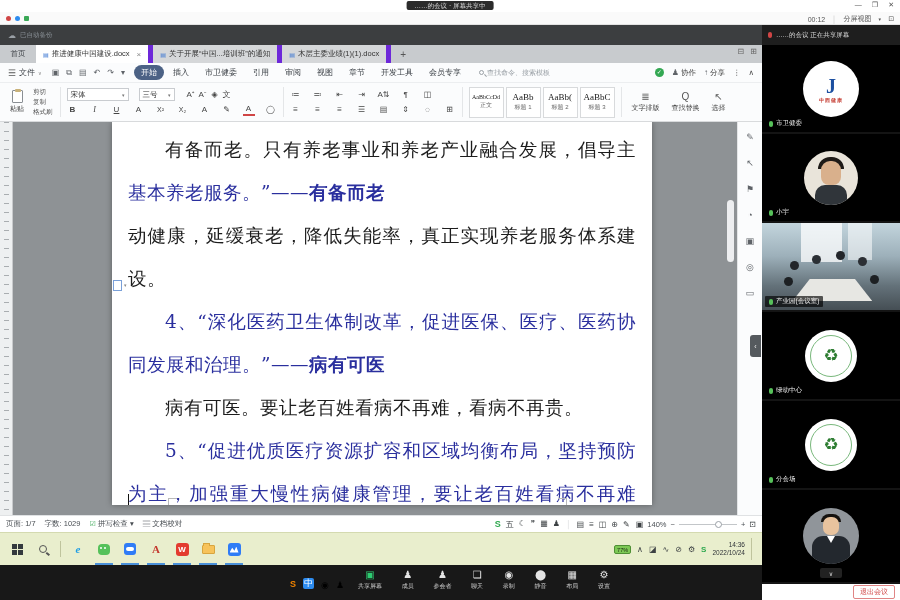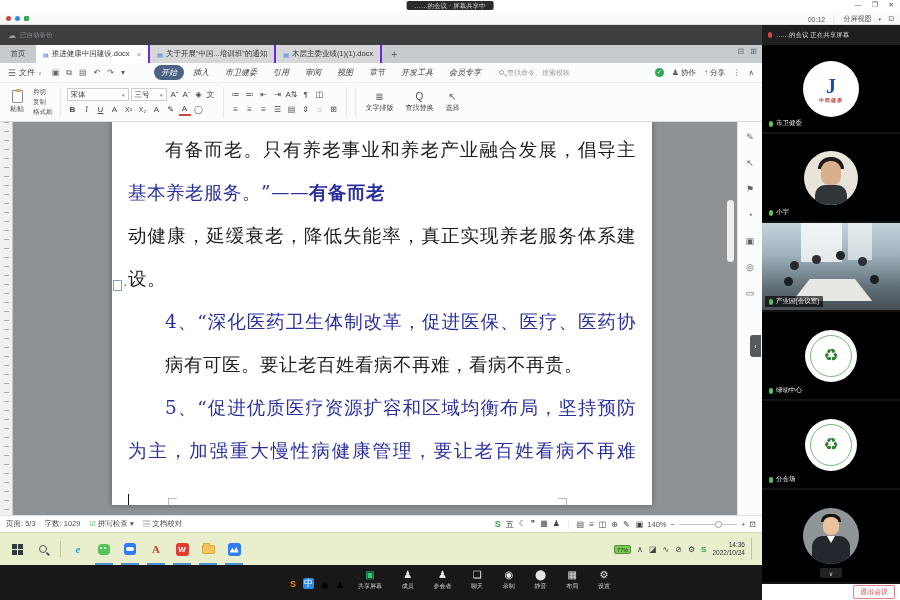--- a/index.html
+++ b/index.html
@@ -23,53 +23,53 @@
   .desktop{position:absolute;left:0;top:25px;width:762px;height:540px;background:#8e9295;}
 
   .wps-title{position:absolute;left:0;top:0;width:762px;height:20px;background:#3c3e40;
              display:flex;align-items:center;padding:0 8px;gap:4px;}
   .wps-title .cloud{color:#9aa0a6;font-size:8px;}
   .wps-title .ct{color:#8a9096;font-size:6.5px;}
 
   .tabrow{position:absolute;left:0;top:20px;width:762px;height:18px;background:#c8cbce;display:flex;align-items:stretch;}
   .home-tab{width:36px;display:flex;align-items:center;justify-content:center;font-size:7.5px;color:#3b3f44;}
   .doctab{height:18px;display:inline-flex;align-items:center;padding:0 7px;font-size:7.5px;color:#333;
-          background:#d5d7d9;border-right:2px solid #6d28d9;white-space:nowrap;max-width:150px;overflow:hidden;}
+          background:#d5d7d9;border-right:5px solid #6d28d9;white-space:nowrap;max-width:150px;overflow:hidden;}
   .doctab.active{background:#fff;}
   .doctab .g{color:#3b76d2;font-size:6px;margin-right:3px;}
   .doctab .x{color:#888;margin-left:7px;font-size:8px;}
   .newtab{display:flex;align-items:center;padding:0 9px;font-size:10px;color:#555;}
   .tabrow-right{position:absolute;right:5px;top:22px;display:flex;gap:6px;font-size:8px;color:#666;}
 
   .menurow{position:absolute;left:0;top:38px;width:762px;height:20px;background:#fbfcfd;
            display:flex;align-items:center;border-bottom:1px solid #eceef0;}
   .filebtn{display:flex;align-items:center;gap:3px;margin-left:8px;font-size:8px;color:#3a3f45;}
   .filebtn .ham{font-size:9px;color:#555;} .filebtn .car{font-size:5px;color:#888;}
   .quick{display:flex;gap:7px;margin-left:10px;font-size:8px;color:#5f6368;}
-  .menu-tabs{display:flex;margin-left:28px;font-style:italic;}
+  .menu-tabs{display:flex;margin-left:8px;}
   .menu-tab{font-size:8px;color:#3a3f45;padding:2px 7px;border-radius:9px;margin:0 1px;white-space:nowrap;}
   .menu-tab.active{background:#4c6285;color:#fff;}
   .ribbon-search{display:flex;align-items:center;gap:3px;margin-left:10px;color:#9aa0a6;font-size:7px;white-space:nowrap;}
   .lens{width:5px;height:5px;border:1px solid #9aa0a6;border-radius:50%;position:relative;}
   .lens::after{content:"";position:absolute;left:4px;top:4px;width:3px;height:1px;background:#9aa0a6;transform:rotate(45deg);}
   .menurow-right{margin-left:auto;display:flex;align-items:center;gap:8px;padding-right:8px;font-size:7.5px;color:#444;}
   .cloud-ok{width:9px;height:9px;border-radius:50%;background:#34a853;color:#fff;font-size:6px;line-height:9px;text-align:center;}
   .mr-item{display:flex;align-items:center;gap:2px;}
   .mr-item .g{font-size:8px;color:#5f6368;}
 
   .toolrow{position:absolute;left:0;top:58px;width:762px;height:39px;background:#fbfcfd;border-bottom:1px solid #d8dadc;
            display:flex;align-items:stretch;padding:2px 4px;}
   .grp{display:flex;align-items:center;}
   .vsep{width:1px;background:#e4e6e8;margin:2px 4px;}
   .paste{display:flex;flex-direction:column;align-items:center;justify-content:center;width:26px;font-size:7px;color:#444;}
   .paste .clip{width:11px;height:13px;background:#fff;border:1px solid #8a8f94;border-radius:1px;position:relative;margin-bottom:1px;}
   .paste .clip::before{content:"";position:absolute;left:2px;top:-2px;width:6px;height:3px;background:#c9b27a;border-radius:1px;}
   .minicol{display:flex;flex-direction:column;justify-content:center;gap:1px;font-size:6.5px;color:#555;padding:0 3px;}
   .fontgrp{display:flex;flex-direction:column;justify-content:center;gap:2px;padding:0 2px;}
-  .frow{display:flex;align-items:center;gap:2px;}
+  .frow{display:flex;align-items:center;gap:10px;}
   .dd{border:1px solid #c9ccd0;background:#fff;font-size:7.5px;color:#333;height:13px;
       display:inline-flex;align-items:center;justify-content:space-between;padding:0 3px;}
   .dd .car{font-size:5px;color:#777;margin-left:3px;}
   .dd.fname{width:62px;} .dd.fsize{width:36px;}
   .ib{font-size:8px;color:#444;min-width:12px;text-align:center;line-height:13px;}
   .ib.b{font-weight:bold;} .ib.i{font-style:italic;font-family:"Liberation Serif",serif;}
   .ib.u{text-decoration:underline;} .ib.red{border-bottom:2px solid #d04545;line-height:11px;}
   .ib.sup{font-size:7px;} 
   .stylegrp{display:flex;align-items:center;gap:2px;padding:0 2px;}
   .style-box{width:35px;height:31px;background:#fff;border:1px solid #d8dadc;display:inline-flex;
@@ -364,20 +364,38 @@
             <span class="ib"><span class="g">≡</span></span>
             <span class="ib"><span class="g">≡</span></span>
             <span class="ib"><span class="g">☰</span></span>
             <span class="ib"><span class="g">▤</span></span>
             <span class="ib"><span class="g">⇕</span></span>
             <span class="ib"><span class="g">◌</span></span>
             <span class="ib"><span class="g">⊞</span></span>
           </span>
       </span>
       <span class="vsep"></span>
+      <span class="stylegrp">
+          <span class="style-box">
+            <span class="prev">AaBbCcDd</span>
+            <span class="l">正文</span>
+          </span>
+          <span class="style-box big">
+            <span class="prev">AaBb</span>
+            <span class="l">标题 1</span>
+          </span>
+          <span class="style-box big">
+            <span class="prev">AaBb(</span>
+            <span class="l">标题 2</span>
+          </span>
+          <span class="style-box big">
+            <span class="prev">AaBbC</span>
+            <span class="l">标题 3</span>
+          </span>
+        </span>
       <span class="vsep"></span>
       <span style="display:flex;align-items:center;">
           <span class="rtool">
             <span class="g">≣</span>
             <span class="l">文字排版</span>
           </span>
           <span class="rtool">
             <span class="g">Q</span>
             <span class="l">查找替换</span>
           </span>
@@ -390,20 +408,21 @@
 
     <div class="docarea">
       <div class="vruler"></div>
       <div class="page">
         <div class="textcol">
             <div class="dl black ind j"><span>有备而老。只有养老事业和养老产业融合发展，倡导主</span></div>
             <div class="dl blue"><span>基本养老服务。”——</span><span style="font-weight: bold;">有备而老</span></div>
             <div class="dl black j"><span>动健康，延缓衰老，降低失能率，真正实现养老服务体系建</span></div>
             <div class="dl black"><span>设。</span></div>
             <div class="dl blue ind j"><span>4、“深化医药卫生体制改革，促进医保、医疗、医药协</span></div>
+            <div class="dl blue"><span>同发展和治理。”——</span><span style="font-weight: bold;">病有可医</span></div>
             <div class="dl black ind"><span>病有可医。要让老百姓看病不再难，看病不再贵。</span></div>
             <div class="dl blue ind j"><span>5、“促进优质医疗资源扩容和区域均衡布局，坚持预防</span></div>
             <div class="dl blue j"><span>为主，加强重大慢性病健康管理，要让老百姓看病不再难</span></div>
           </div>
         <div class="caret"></div>
         <div class="cmark lft"></div>
         <div class="cmark rgt"></div>
       </div>
       <div class="mark-icon"></div>
       <div class="scrollthumb"></div>
@@ -413,21 +432,21 @@
           <span class="item"><span class="g">⚑</span></span>
           <span class="item"><span class="g">◔</span></span>
           <span class="item"><span class="g">▣</span></span>
           <span class="item"><span class="g">◎</span></span>
           <span class="item"><span class="g">▭</span></span>
         </div>
       <div class="side-handle">‹</div>
     </div>
 
     <div class="statusrow">
-      <span>页面: 5/3</span>
+      <span>页面: 1/7</span>
       <span>字数: 1029</span>
       <span><span class="chk">☑</span> <span>拼写检查</span> ▾</span>
       <span>▤ <span>文档校对</span></span>
       <span class="status-right">
         <span style="display:flex;gap:5px;">
             <span class="sico wps-s"><span class="g">S</span></span>
             <span class="sico"><span class="g">五</span></span>
             <span class="sico"><span class="g">☾</span></span>
             <span class="sico"><span class="g">❞</span></span>
             <span class="sico"><span class="g">▦</span></span>

